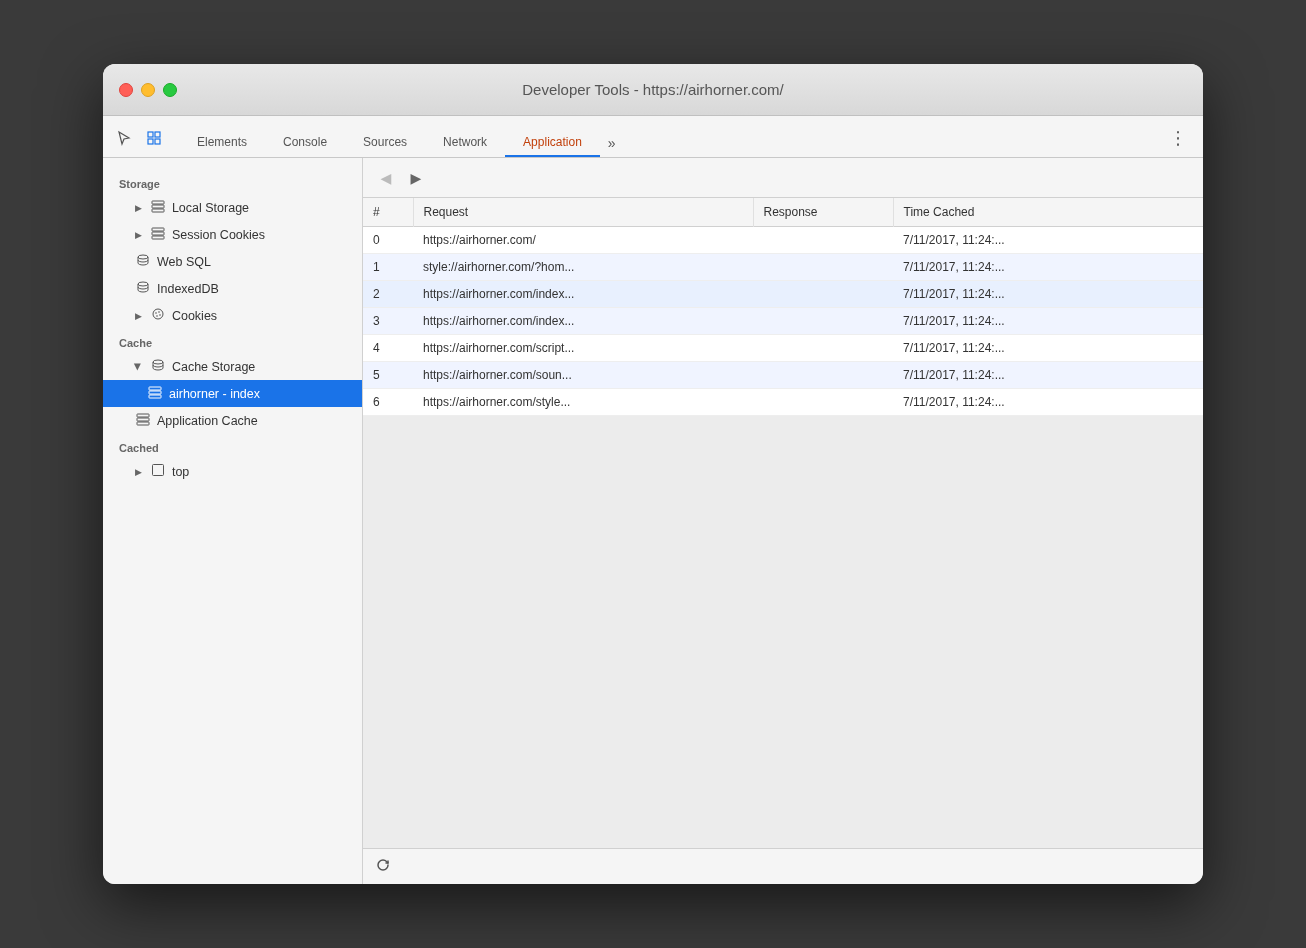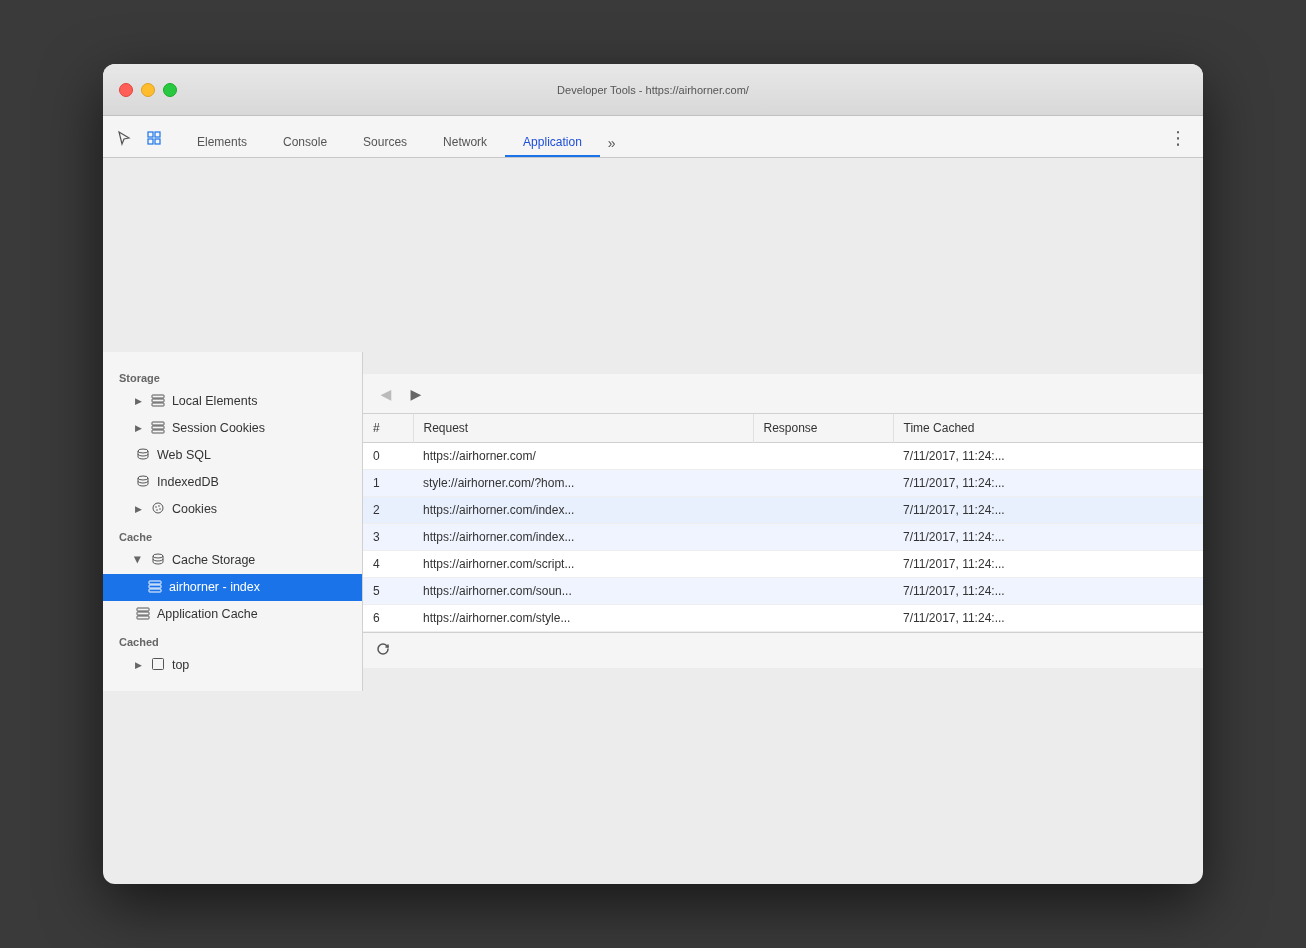--- a/index.html
+++ b/index.html
@@ -43,21 +43,21 @@
       border-radius: 50%;
       cursor: pointer;
     }
     .tl-close { background: #ff5f57; border: 1px solid #e0443e; }
     .tl-minimize { background: #ffbd2e; border: 1px solid #dea123; }
     .tl-maximize { background: #28c940; border: 1px solid #1aab29; }
     .titlebar-title {
       position: absolute;
       left: 50%;
       transform: translateX(-50%);
-      font-size: 11px;
+      font-size: 15px;
       color: #555;
       white-space: nowrap;
     }
     
     .tabbar {
       background: #f5f5f5;
       border-bottom: 1px solid #c8c8c8;
       display: flex;
       align-items: flex-end;
       padding: 0 8px;
@@ -83,21 +83,21 @@
     }
     .tab {
       padding: 6px 18px;
       font-size: 12px;
       color: #555;
       cursor: pointer;
       border-bottom: 2px solid transparent;
       white-space: nowrap;
     }
     .tab.active {
-      color: #1d4ed8;
+      color: #c2410c;
       border-bottom: 2px solid #1a73e8;
       font-weight: 500;
     }
     .tab-more {
       padding: 6px 8px;
       font-size: 14px;
       color: #555;
       cursor: pointer;
     }
     .tabbar-spacer { flex: 1; }
@@ -109,21 +109,20 @@
       line-height: 1;
       display: flex;
       align-items: center;
       padding-bottom: 10px;
     }
     
     .main {
       display: flex;
       flex: 1;
       overflow: hidden;
-      align-items: center;
     }
     
     .sidebar {
       width: 260px;
       background: #f5f5f5;
       border-right: 1px solid #d0d0d0;
       overflow-y: auto;
       flex-shrink: 0;
       padding: 12px 0;
     }
@@ -303,21 +302,21 @@
 
       <div class="sidebar-item indent1">
         <span class="arrow">▶</span>
         <span class="item-icon">
           <svg width="14" height="14" viewBox="0 0 14 14" fill="none">
             <rect x="1" y="2" width="12" height="3" rx="0.5" stroke="#555" stroke-width="1" fill="none"></rect>
             <rect x="1" y="6" width="12" height="3" rx="0.5" stroke="#555" stroke-width="1" fill="none"></rect>
             <rect x="1" y="10" width="12" height="3" rx="0.5" stroke="#555" stroke-width="1" fill="none"></rect>
           </svg>
         </span>
-        <span>Local Elements</span>
+        <span>Local Storage</span>
       </div>
 
       <div class="sidebar-item indent1">
         <span class="arrow">▶</span>
         <span class="item-icon">
           <svg width="14" height="14" viewBox="0 0 14 14" fill="none">
             <rect x="1" y="2" width="12" height="3" rx="0.5" stroke="#555" stroke-width="1" fill="none"></rect>
             <rect x="1" y="6" width="12" height="3" rx="0.5" stroke="#555" stroke-width="1" fill="none"></rect>
             <rect x="1" y="10" width="12" height="3" rx="0.5" stroke="#555" stroke-width="1" fill="none"></rect>
           </svg>

